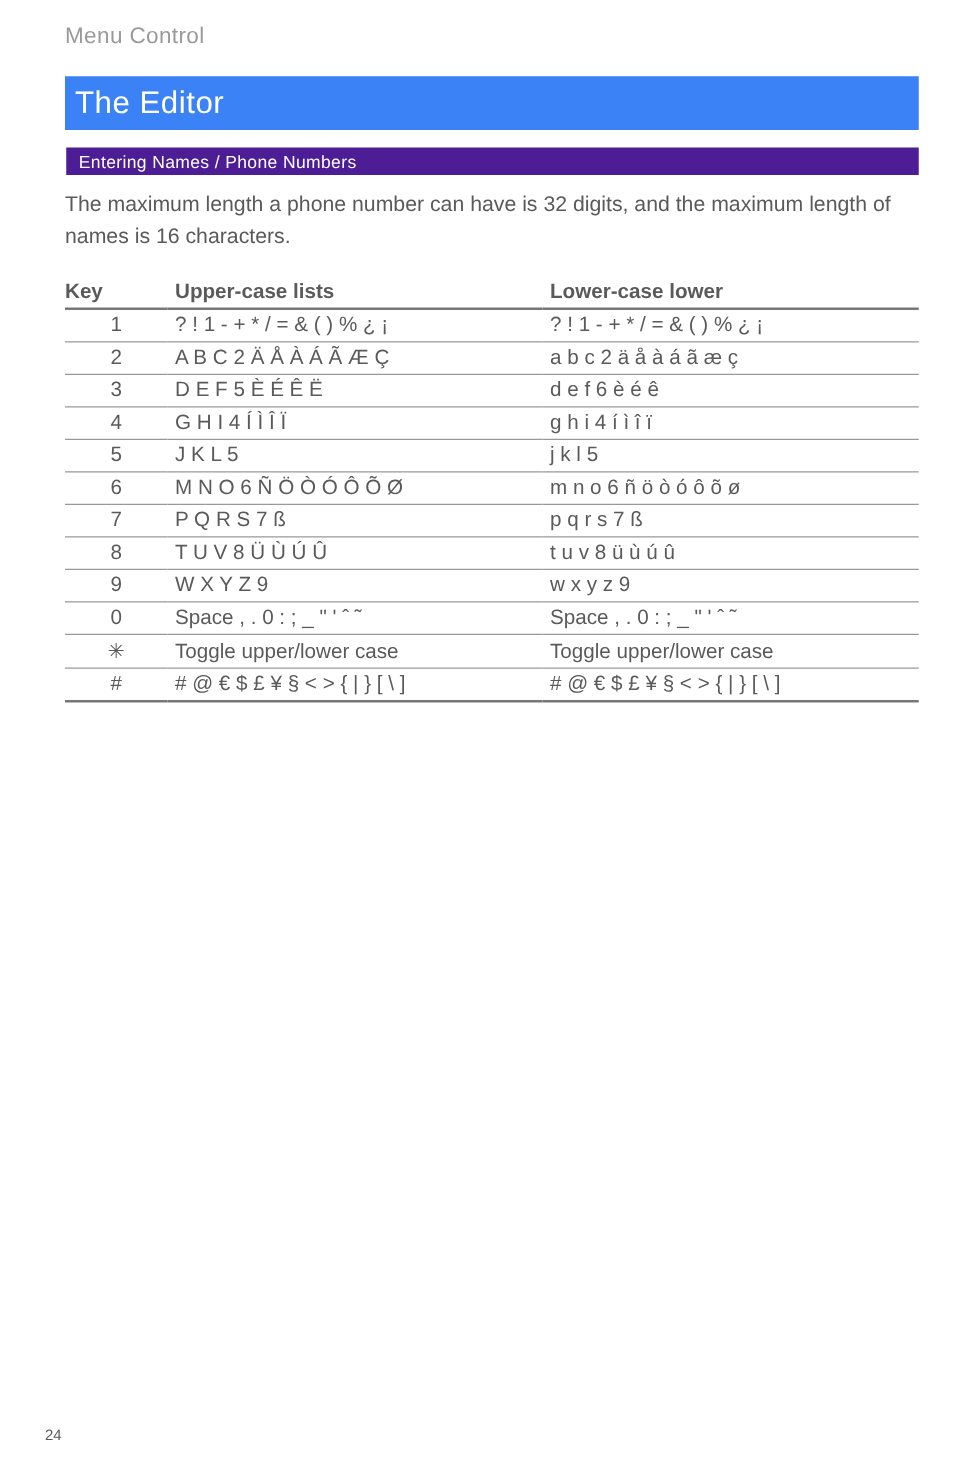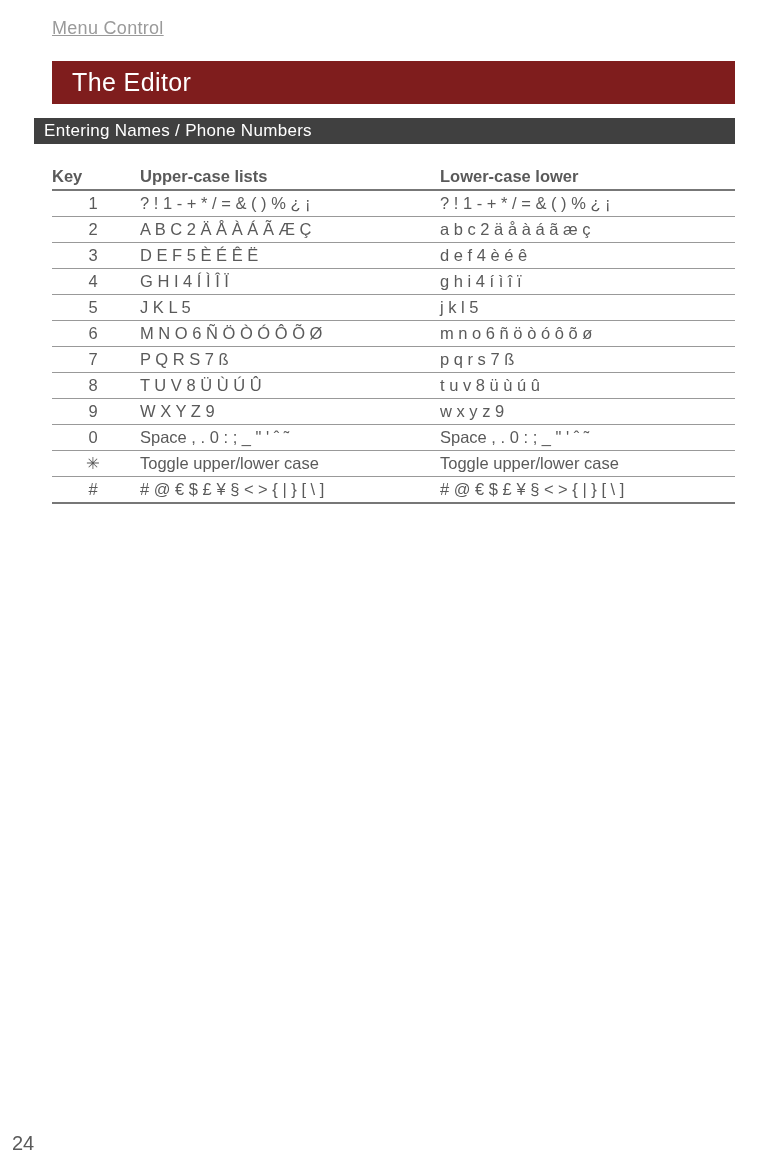--- a/index.html
+++ b/index.html
@@ -11,38 +11,37 @@
       color: #5a5a5a;
       padding: 18px 30px 18px 30px;
       position: relative;
     }
     .breadcrumb {
       font-size: 18px;
       color: #9a9a9a;
       margin-left: 22px;
       margin-bottom: 22px;
       letter-spacing: 0.3px;
-      text-decoration: underline;
     }
     .title-bar {
-      background: #7f1d1d;
+      background: #3b82f6;
       color: #fff;
       font-size: 25px;
-      padding: 7px 20px;
+      padding: 7px 8px;
       margin-left: 22px;
       margin-bottom: 14px;
       font-weight: 400;
       letter-spacing: 0.4px;
     }
     .subtitle-bar {
-      background: #404040;
+      background: #4c1d95;
       color: #fff;
-      font-size: 17px;
+      font-size: 14px;
       padding: 3px 10px;
-      margin-left: 4px;
+      margin-left: 23px;
       margin-bottom: 12px;
       letter-spacing: 0.3px;
     }
     .content {
       margin-left: 22px;
     }
     .para {
       font-size: 17px;
       color: #5a5a5a;
       line-height: 1.45;
@@ -71,35 +70,36 @@
       vertical-align: baseline;
     }
     tbody td.key-cell { text-align: center; width: 50px; }
     tbody td.upper-cell { }
     tbody td.lower-cell { }
     tbody tr:last-child td { border-bottom: 2px solid #777; }
     thead tr th:first-child { border-bottom: 2px solid #777; }
     .page-number {
       position: absolute;
       bottom: 16px;
-      left: 12px;
-      font-size: 20px;
+      left: 36px;
+      font-size: 12px;
       color: #5a5a5a;
     }
   </style>
 </head>
 <body>
 
 <div class="breadcrumb">Menu Control</div>
 
 <div class="title-bar">The Editor</div>
 
 <div class="subtitle-bar">Entering Names / Phone Numbers</div>
 
 <div class="content">
+  <p class="para">The maximum length a phone number can have is 32 digits, and the maximum length of names is 16 characters.</p>
 
   <div class="table-wrap">
     <table>
       <thead>
         <tr>
           <th class="col-key">Key</th>
           <th class="col-upper">Upper-case lists</th>
           <th class="col-lower">Lower-case lower</th>
         </tr>
       </thead>
@@ -110,21 +110,21 @@
             <td class="lower-cell">? ! 1 - + * / = &amp; ( ) % ¿ ¡</td>
           </tr>
           <tr>
             <td class="key-cell">2</td>
             <td class="upper-cell">A B C 2 Ä Å À Á Ã Æ Ç</td>
             <td class="lower-cell">a b c 2 ä å à á ã æ ç</td>
           </tr>
           <tr>
             <td class="key-cell">3</td>
             <td class="upper-cell">D E F 5 È É Ê Ë</td>
-            <td class="lower-cell">d e f 4 è é ê</td>
+            <td class="lower-cell">d e f 6 è é ê</td>
           </tr>
           <tr>
             <td class="key-cell">4</td>
             <td class="upper-cell">G H I 4 Í Ì Î Ï</td>
             <td class="lower-cell">g h i 4 í ì î ï</td>
           </tr>
           <tr>
             <td class="key-cell">5</td>
             <td class="upper-cell">J K L 5</td>
             <td class="lower-cell">j k l 5</td>

